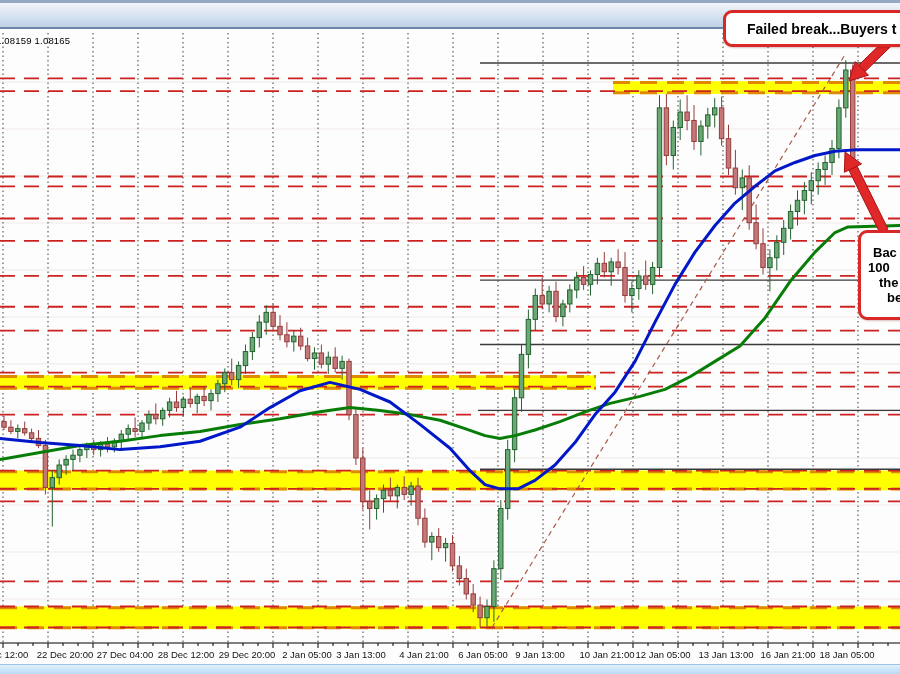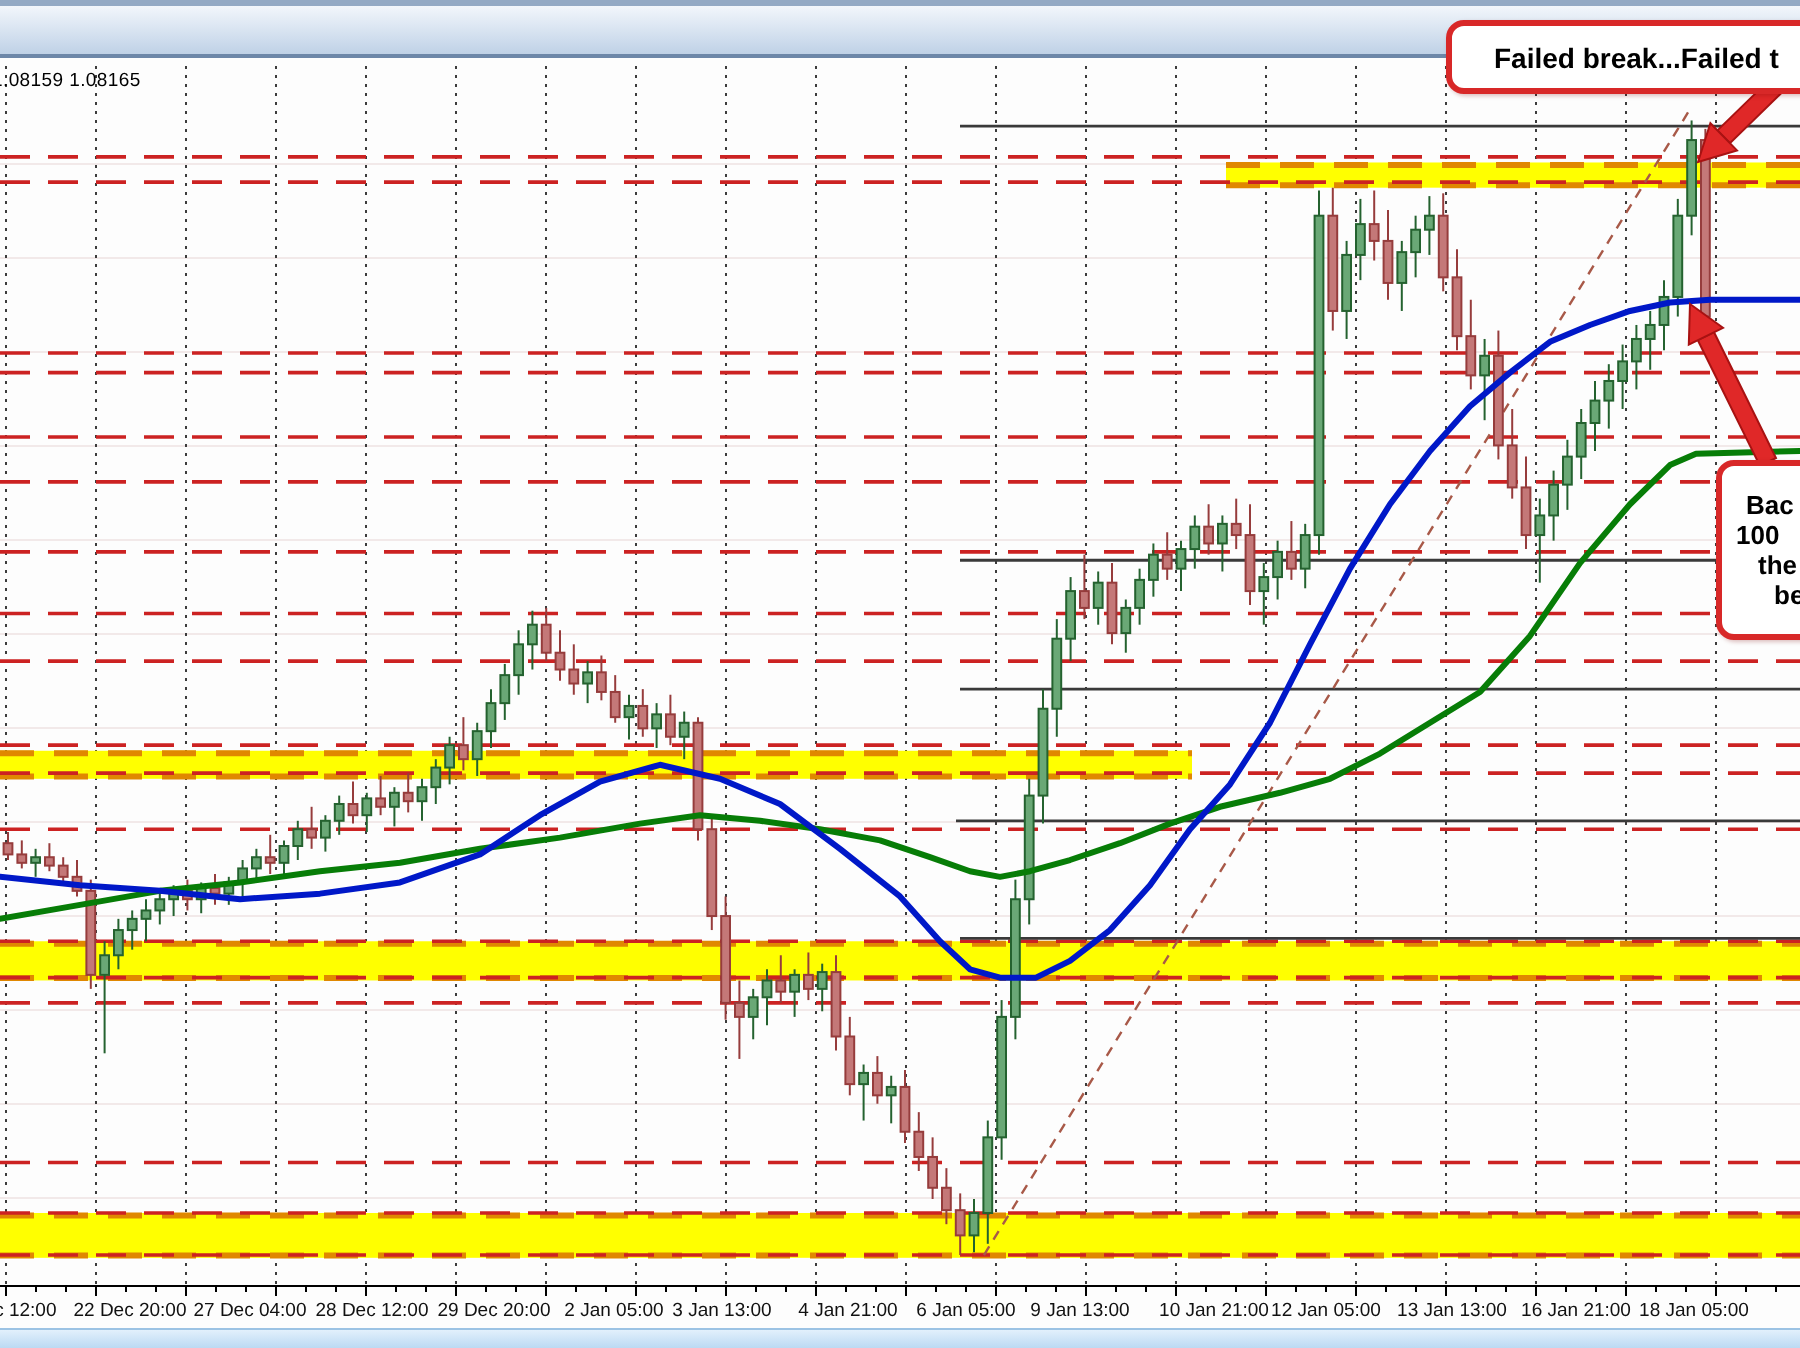--- a/index.html
+++ b/index.html
@@ -439,21 +439,21 @@
         <polygon points="849.0,81.0 855.2,61.6 868.5,75.2" fill="#e02828" stroke="#a81212" stroke-width="1"></polygon>
         <polygon points="888.0,229.0 880.0,233.0 848.9,170.1 857.0,166.1" fill="#e02828" stroke="#a81212" stroke-width="1"></polygon>
         <polygon points="845.0,152.0 861.5,163.9 844.4,172.3" fill="#e02828" stroke="#a81212" stroke-width="1"></polygon>
       </g>
     </svg>
 
   <div class="titlebar"></div>
   <div class="quote">1.08159 1.08165</div>
 
   <div class="callout callout-top">
-    <span>Failed break...Failed t</span>
+    <span>Failed break...Buyers t</span>
   </div>
 
   <div class="callout callout-right">
     <div class="cr-0">Bac</div>
     <div class="cr-1">100</div>
     <div class="cr-2">the</div>
     <div class="cr-3">be</div>
   </div>
 
   <div class="statusbar"></div>

